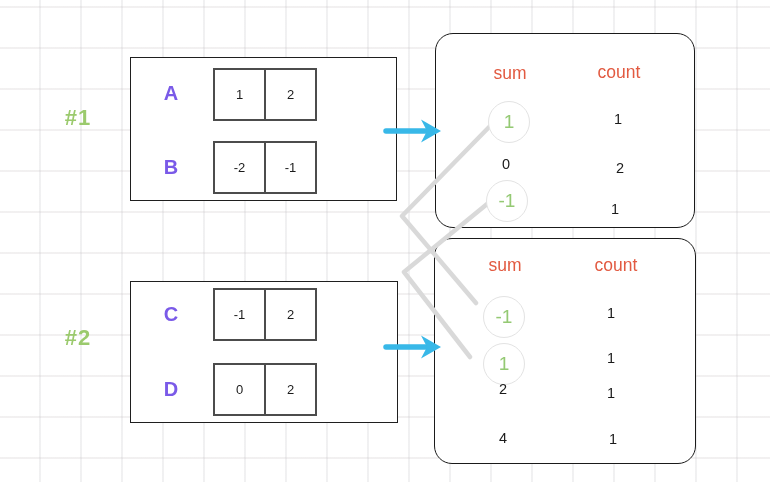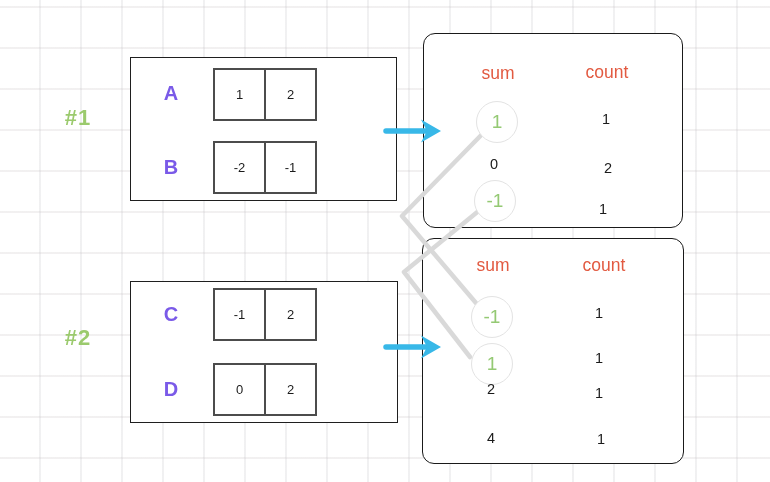--- a/index.html
+++ b/index.html
@@ -42,21 +42,21 @@
   .cell{
     width:49px;height:49px;background:#ffffff;
     border:2px solid #4c4c4c;
     display:flex;align-items:center;justify-content:center;
     font-size:13px;color:#1b1b1b;
   }
   .cell + .cell{border-left:none;}
   
   .panel{
     position:absolute;background:#ffffff;
-    border:1.6px solid #1a1a1a;border-radius:12px;
+    border:1.6px solid #1a1a1a;border-radius:18px;margin-left:12px;
   }
   .panel1{left:423px;top:33px;width:258px;height:193px;}
   .panel2{left:422px;top:238px;width:260px;height:224px;}
   .hdr{
     position:absolute;width:70px;height:24px;z-index:2;
     color:#e25a41;font-size:17.5px;
     display:flex;align-items:center;justify-content:center;
   }
   .val{
     position:absolute;width:40px;height:40px;

